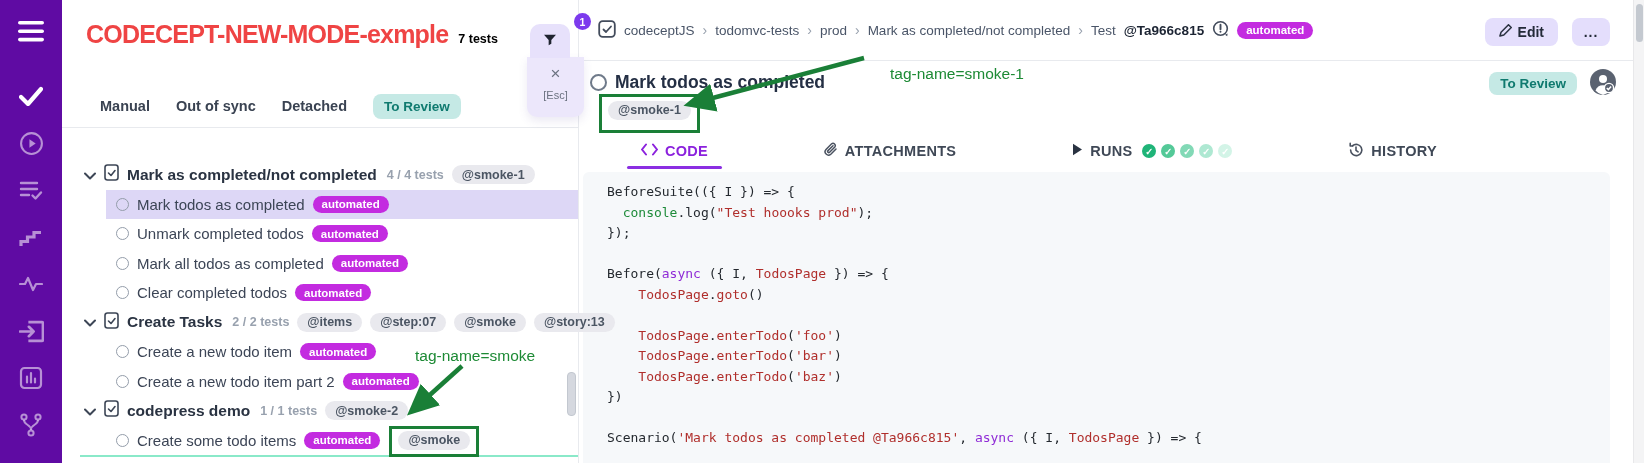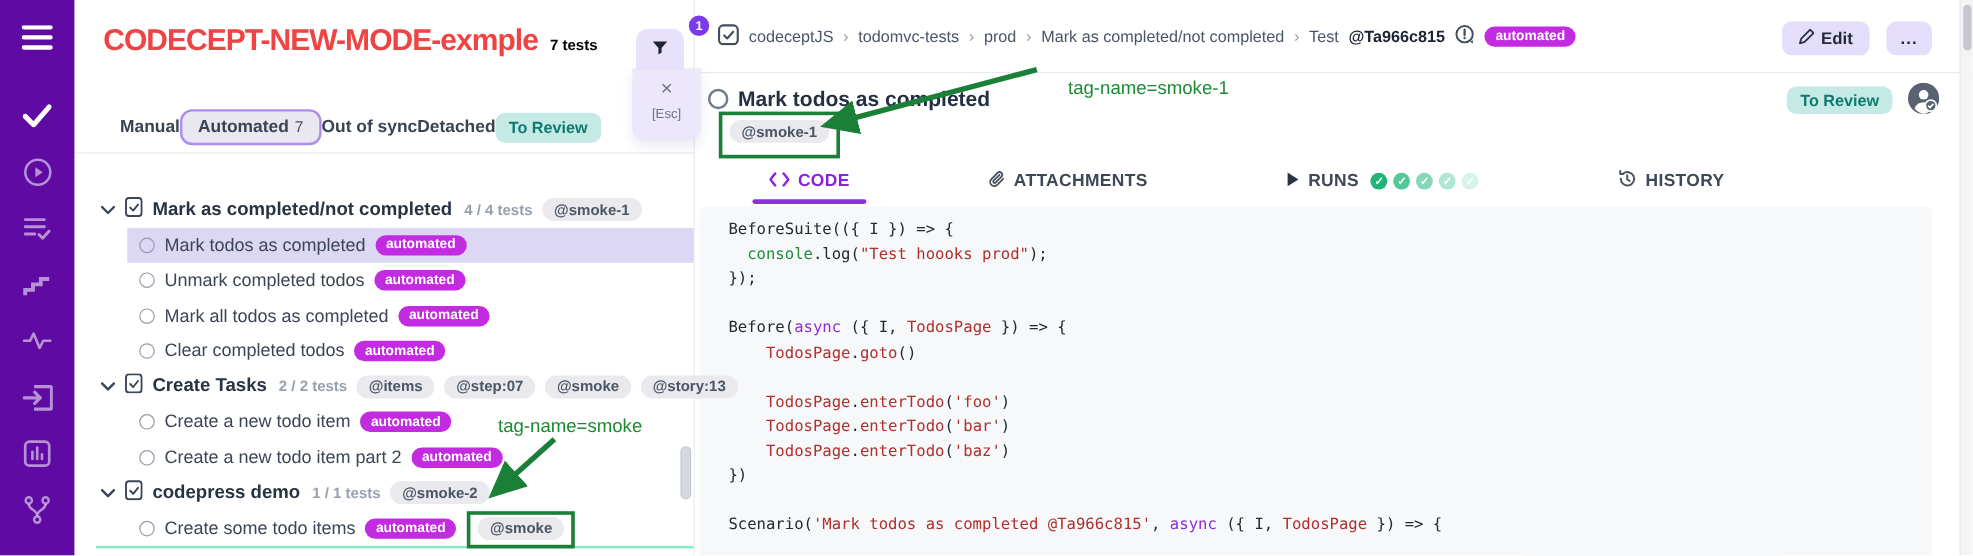--- a/index.html
+++ b/index.html
@@ -22,21 +22,21 @@
               border-radius:10px 10px 0 0;background:#e7e1fb;display:flex;align-items:center;
               justify-content:center;cursor:pointer;z-index:6;}
   .filter-badge{position:absolute;left:512px;top:13px;width:17px;height:17px;border-radius:50%;
                 background:#7c3aed;color:#fff;font-size:10.5px;font-weight:700;display:flex;
                 align-items:center;justify-content:center;z-index:7;}
   .filter-popup{position:absolute;left:465px;top:57px;width:57px;height:60px;border-radius:0 0 10px 10px;
                 background:#ece7fb;z-index:5;display:flex;flex-direction:column;align-items:center;
                 box-shadow:0 4px 10px rgba(90,70,160,.12);}
   .popup-close{font-size:17px;color:#6b7280;margin-top:8px;cursor:pointer;line-height:1;}
   .popup-esc{font-size:11px;color:#6b7280;margin-top:7px;}
-  .lp-tabs{position:absolute;top:88px;left:38px;right:0;height:36px;display:flex;align-items:center;}
+  .lp-tabs{position:absolute;top:88px;left:38px;right:0;height:36px;display:flex;align-items:center;gap:26px;}
   .lp-tab{font-size:14.5px;font-weight:700;color:#3a4352;cursor:pointer;white-space:nowrap;}
   .lp-tab.active{padding:5px 13px;border:2.5px solid #ab8df2;border-radius:10px;background:#e9e7ef;}
   .lp-tab.active .tab-count{font-weight:400;font-size:13px;color:#4a5260;margin-left:5px;}
   .lp-tab.teal{background:#c5e9e5;color:#0f7a6f;padding:5px 11px;border-radius:8px;font-size:13.5px;}
   .lp-divider{position:absolute;top:127px;left:0;right:0;height:1px;background:#e8eaee;}
   .tree{position:absolute;top:160px;left:0;right:0;}
   .trow{height:29.5px;display:flex;align-items:center;}
   .trow.suite{padding-left:22px;gap:8px;cursor:pointer;}
   .trow.test{margin-left:44px;padding-left:10px;gap:8px;cursor:pointer;}
   .trow.test.hl{background:#ddd7f6;}
@@ -182,21 +182,20 @@
       </span>
     </button>
     <span class="filter-badge">1</span>
     <div class="filter-popup">
       <span class="popup-close">×</span>
       <span class="popup-esc">[Esc]</span>
     </div>
 
     <div class="lp-tabs">
       <span class="lp-tab">Manual</span>
-      <span class="lp-tab active"><span>Automated</span><span class="tab-count">7</span></span>
       <span class="lp-tab">Out of sync</span>
       <span class="lp-tab">Detached</span>
       <span class="lp-tab teal">To Review</span>
     </div>
     <div class="lp-divider"></div>
 
     <div class="tree" id="tree">
         <div class="trow suite">
           <span><svg width="12" height="8" viewBox="0 0 12 8">
               <path d="M1 1.5l5 5 5-5" stroke="#3d4656" stroke-width="2" fill="none" stroke-linecap="round" stroke-linejoin="round"></path>

